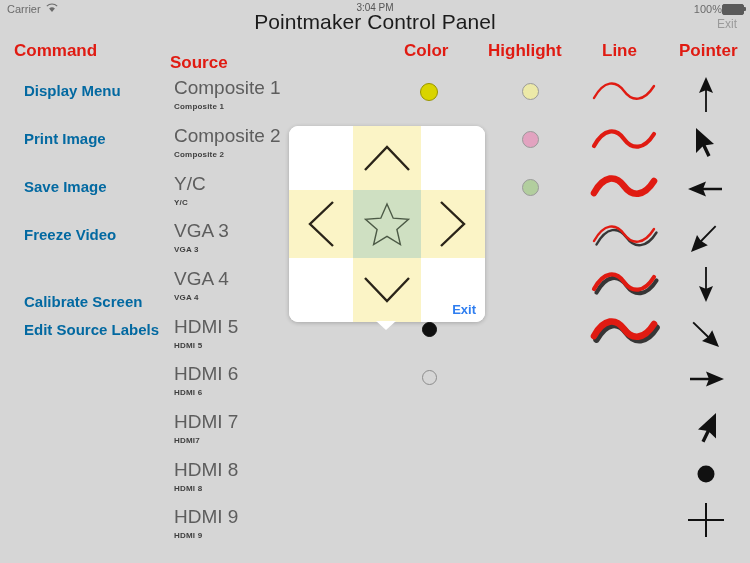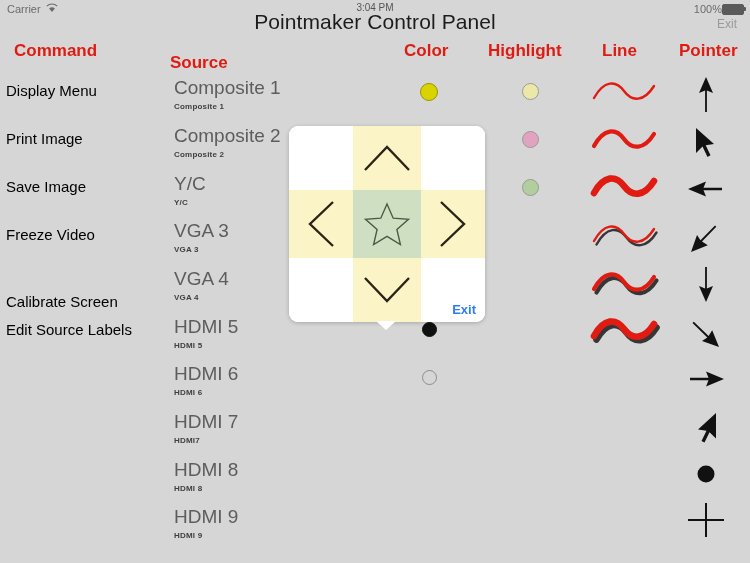--- a/index.html
+++ b/index.html
@@ -50,22 +50,22 @@
   }
   .ch-command   { left: 14px; }
   .ch-source    { left: 170px; margin-top: 12px; }
   .ch-color     { left: 404px; }
   .ch-highlight { left: 488px; }
   .ch-line      { left: 602px; }
   .ch-pointer   { left: 679px; }
 
   
   .cmd-item {
-    position: absolute; left: 6px;
-    font-size: 15px; color: #000000; white-space: nowrap;
+    position: absolute; left: 24px;
+    font-size: 15px; color: #0369a1; white-space: nowrap; font-weight: bold;
   }
 
   
   .src-item { position: absolute; left: 174px; }
   .src-big  { font-size: 19px; color: #5d5d5d; line-height: 20px; white-space: nowrap; }
   .src-small{ font-size: 8px; color: #3f3f3f; font-weight: bold; margin-top: 4px; letter-spacing: 0.2px; white-space: nowrap; }
 
   
   .color-dot {
     position: absolute; border-radius: 50%;

